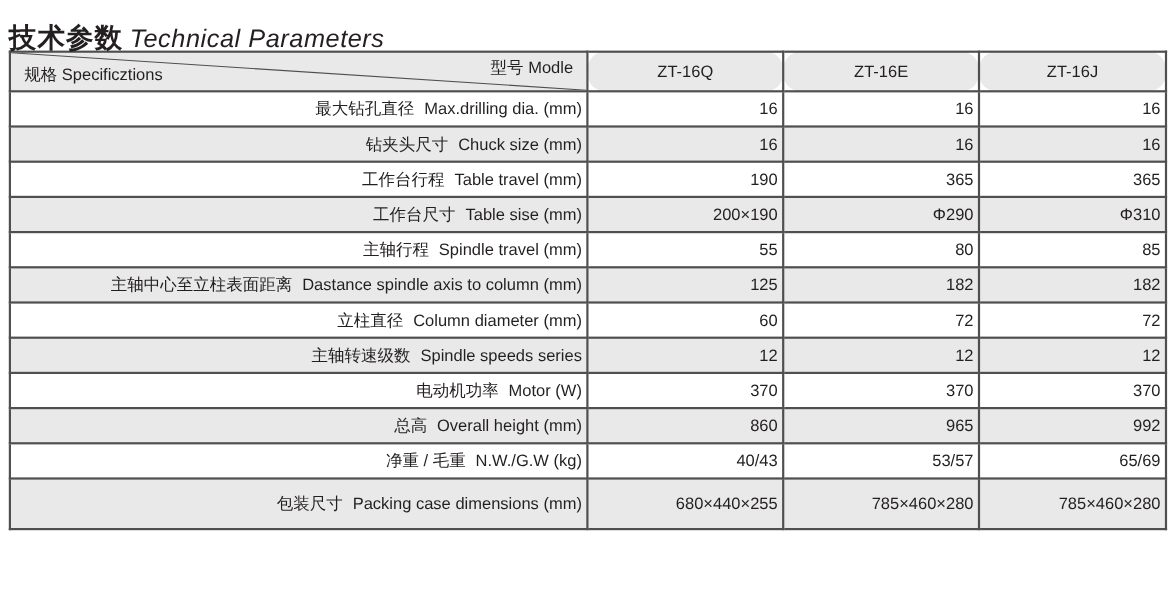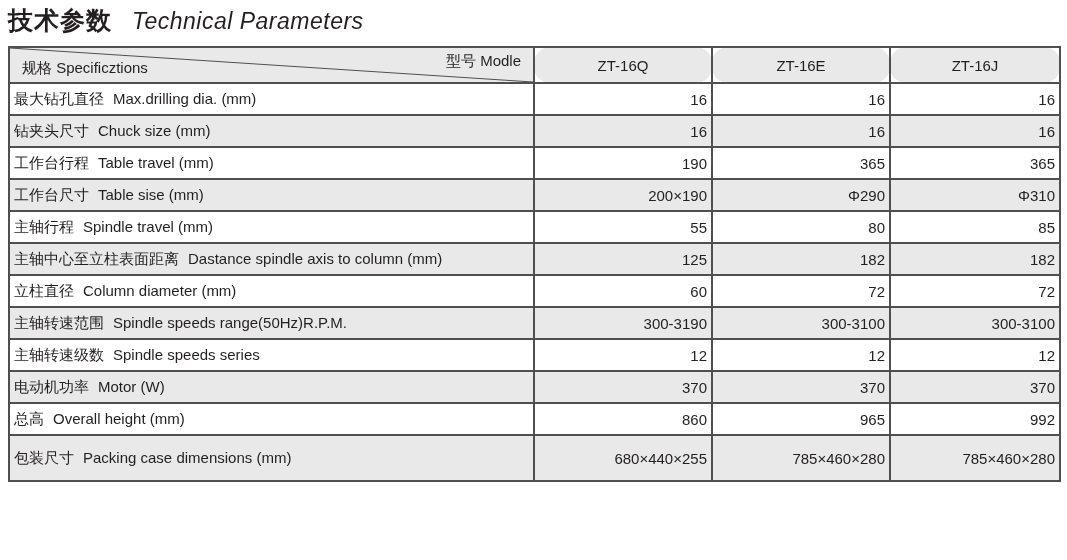--- a/index.html
+++ b/index.html
@@ -7,22 +7,22 @@
     margin: 0; padding: 0;
     width: 1067px; height: 560px;
     background: #ffffff;
     font-family: "Liberation Sans", sans-serif;
     color: #231f20;
     overflow: hidden;
   }
   .page-title {
     display: flex;
     align-items: baseline;
-    gap: 20px;
-    padding: 4px 0 6px 8px;
+    gap: 6px;
+    padding: 18px 0 6px 8px;
     height: 46px;
   }
   .title-cn {
     font-size: 25px;
     font-weight: 700;
     letter-spacing: 1px;
   }
   .title-en {
     font-size: 23px;
     font-weight: 400;
@@ -58,21 +58,21 @@
     font-weight: 400;
   }
   th.spec-head .model-label {
     position: absolute;
     right: 12px; top: 4px;
     font-weight: 400;
   }
   th.model-col { text-align: center; border-radius: 16px; }
   
   tbody tr:nth-child(even) td { background: #e9e9e9; }
-  td.spec { text-align: left; padding-left: 12px; }
+  td.spec { text-align: right; padding-left: 12px; }
   td.spec .en { margin-left: 9px; }
   td.val { text-align: right; }
   tbody tr.tall td { height: 46px; }
 </style>
 </head>
 <body>
 
 <div class="page-title">
   <span class="title-cn">技术参数</span>
   <span class="title-en">Technical Parameters</span>
@@ -136,43 +136,43 @@
       <td class="val">182</td>
       <td class="val">182</td>
     </tr>
     <tr>
       <td class="spec"><span class="cn">立柱直径</span><span class="en">Column diameter (mm)</span></td>
       <td class="val">60</td>
       <td class="val">72</td>
       <td class="val">72</td>
     </tr>
     <tr>
-      <td class="spec"><span class="cn">主轴转速范围</span><span class="en">Spindle speeds range(50Hz)R.P.M.</span></td>
-      <td class="val">300-3190</td>
-      <td class="val">300-3100</td>
-      <td class="val">300-3100</td>
-    </tr>
-    <tr>
       <td class="spec"><span class="cn">主轴转速级数</span><span class="en">Spindle speeds series</span></td>
       <td class="val">12</td>
       <td class="val">12</td>
       <td class="val">12</td>
     </tr>
     <tr>
       <td class="spec"><span class="cn">电动机功率</span><span class="en">Motor (W)</span></td>
       <td class="val">370</td>
       <td class="val">370</td>
       <td class="val">370</td>
     </tr>
     <tr>
       <td class="spec"><span class="cn">总高</span><span class="en">Overall height (mm)</span></td>
       <td class="val">860</td>
       <td class="val">965</td>
       <td class="val">992</td>
     </tr>
+    <tr>
+      <td class="spec"><span class="cn">净重 / 毛重</span><span class="en">N.W./G.W (kg)</span></td>
+      <td class="val">40/43</td>
+      <td class="val">53/57</td>
+      <td class="val">65/69</td>
+    </tr>
     <tr class="tall">
       <td class="spec"><span class="cn">包装尺寸</span><span class="en">Packing case dimensions (mm)</span></td>
       <td class="val">680×440×255</td>
       <td class="val">785×460×280</td>
       <td class="val">785×460×280</td>
     </tr>
   </tbody>
 </table>
 
 </body></html>

